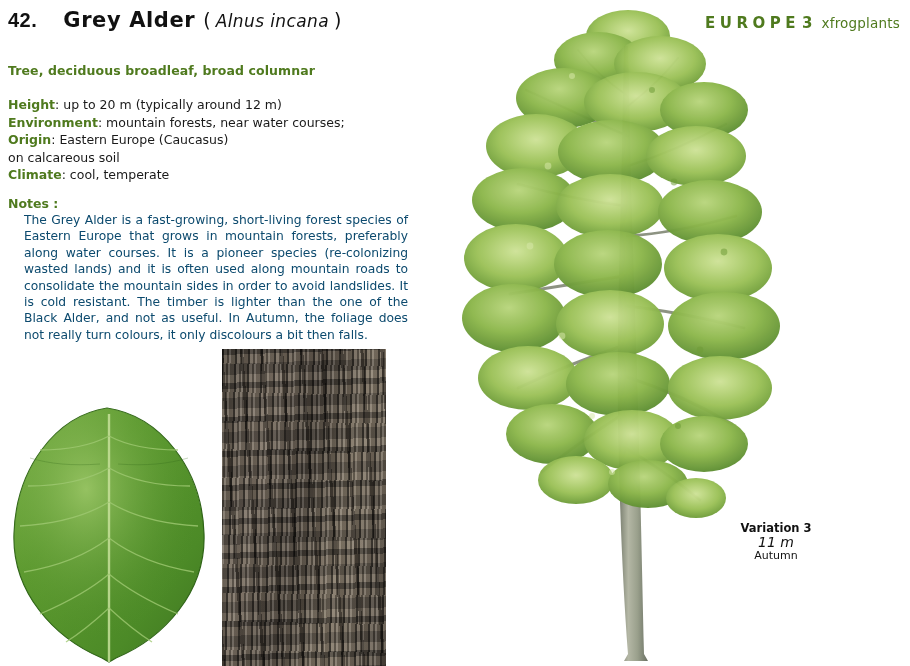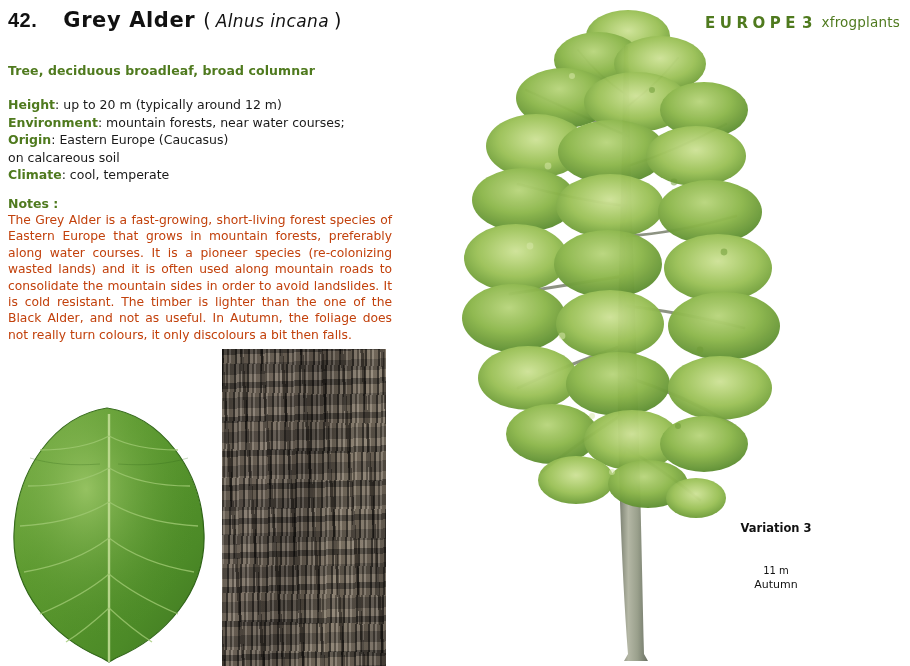--- a/index.html
+++ b/index.html
@@ -53,21 +53,21 @@
     color: #111;
     margin: 0 5px;
   }
 
   
   .brand {
     position: absolute;
     right: 10px;
     top: 14px;
     display: flex;
-    align-items: flex-start;
+    align-items: center;
     white-space: nowrap;
   }
   .brand-region {
     font-family: "DejaVu Sans", sans-serif;
     font-weight: bold;
     font-size: 15px;
     letter-spacing: 4.5px;
     color: #4f7a1e;
   }
   .brand-num {
@@ -119,27 +119,27 @@
   .notes-head {
     position: absolute;
     left: 8px;
     top: 196px;
     font-weight: bold;
     font-size: 12.5px;
     color: #4f7a1e;
   }
   .notes-body {
     position: absolute;
-    left: 8px;
+    left: 24px;
     top: 212px;
     width: 384px;
     font-size: 12.3px;
     line-height: 16.4px;
     text-align: justify;
-    color: #c2410c;
+    color: #0c4a6e;
   }
 
   
   .leaf-box {
     position: absolute;
     left: 10px;
     top: 406px;
     width: 198px;
     height: 258px;
   }
@@ -200,23 +200,23 @@
     width: 120px;
     text-align: center;
     line-height: 14px;
   }
   .variation .v-name {
     font-weight: bold;
     font-size: 11.5px;
     color: #111;
   }
   .variation .v-height {
-    font-size: 10px;
-    color: #111;
-    margin-top: 29px;
+    font-style: italic;
+    font-size: 14px;
+    color: #111;
   }
   .variation .v-season {
     font-size: 11px;
     color: #111;
   }
 </style>
 </head>
 <body>
 
 <div class="title-row">

